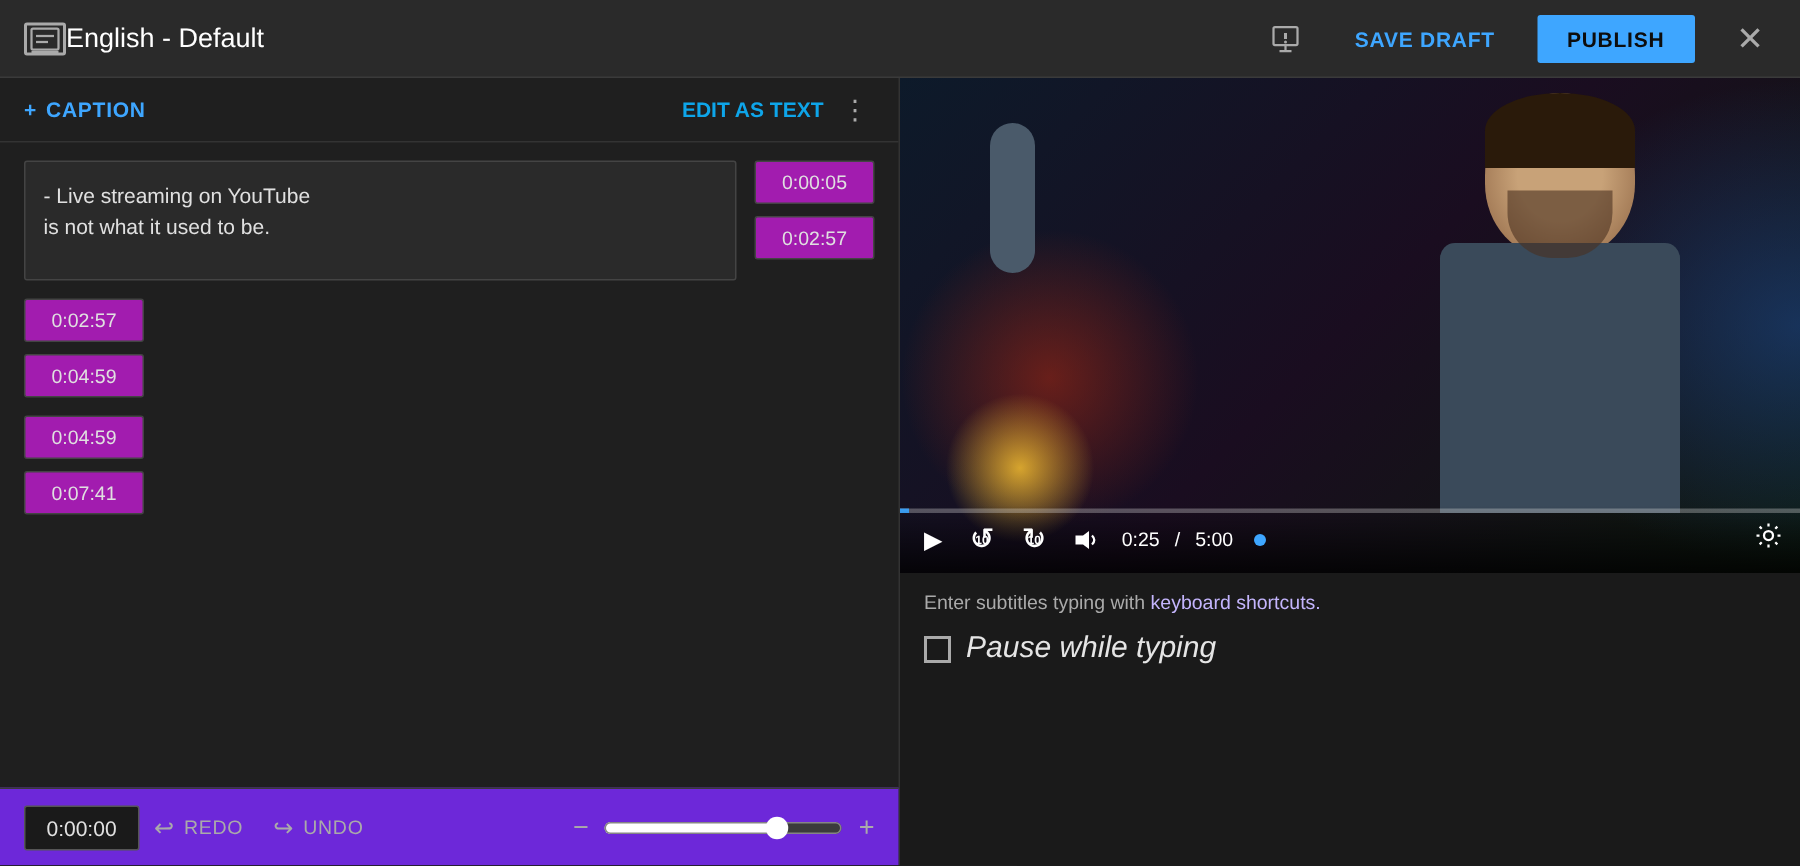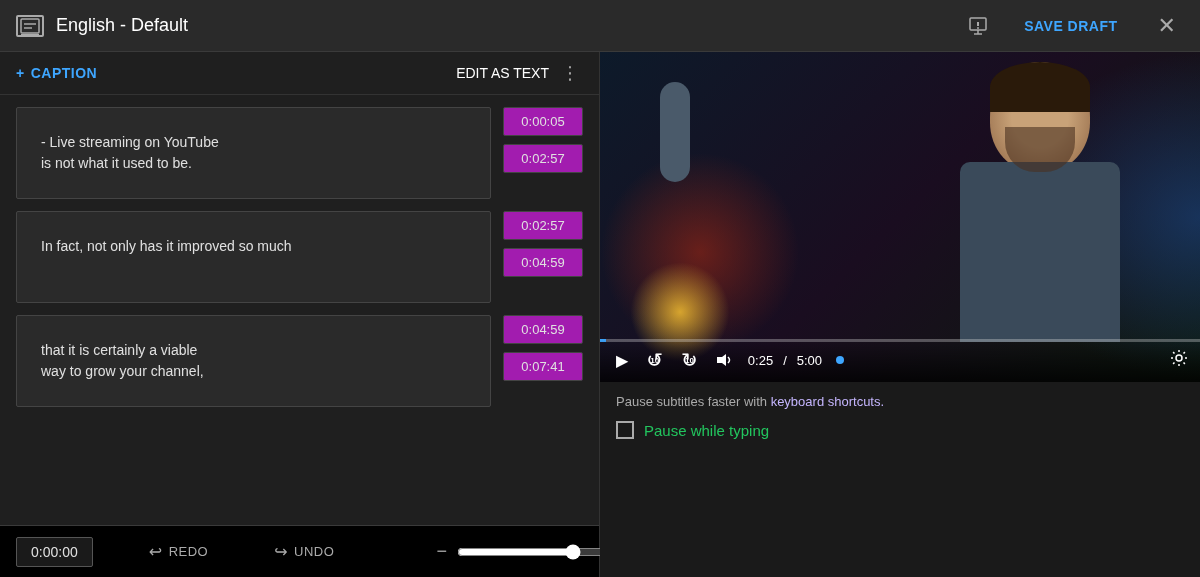--- a/index.html
+++ b/index.html
@@ -21,21 +21,20 @@
       align-items: center;
       background: #2a2a2a;
       border-bottom: 1px solid #3a3a3a;
       padding: 0 16px;
       height: 52px;
       flex-shrink: 0;
     }
     .header-left {
       display: flex;
       align-items: center;
-      gap: 12px;
       flex: 1;
     }
     .header-icon {
       width: 28px;
       height: 22px;
       border: 2px solid #aaa;
       border-radius: 2px;
       display: flex;
       align-items: center;
       justify-content: center;
@@ -137,23 +136,23 @@
       font-weight: 700;
       cursor: pointer;
       letter-spacing: 0.5px;
     }
     .caption-toolbar-spacer {
       flex: 1;
     }
     .btn-edit-as-text {
       background: transparent;
       border: none;
-      color: #ffffff;
-      font-size: 14px;
-      font-weight: 400;
+      color: #0ea5e9;
+      font-size: 14px;
+      font-weight: 700;
       cursor: pointer;
     }
     .btn-more {
       background: transparent;
       border: none;
       color: #aaa;
       font-size: 18px;
       cursor: pointer;
       padding: 0 4px;
     }
@@ -168,21 +167,21 @@
       display: flex;
       gap: 12px;
       margin-bottom: 12px;
       align-items: flex-start;
     }
     .caption-text-box {
       flex: 1;
       background: #2a2a2a;
       border: 1px solid #444;
       border-radius: 2px;
-      padding: 24px;
+      padding: 12px;
       min-height: 80px;
       color: #e0e0e0;
       font-size: 14px;
       line-height: 1.5;
       resize: none;
       font-family: Arial, sans-serif;
     }
     .caption-times {
       display: flex;
       flex-direction: column;
@@ -198,26 +197,25 @@
       font-size: 13px;
       min-width: 80px;
       text-align: center;
       cursor: pointer;
     }
 
     
     .bottom-bar {
       display: flex;
       align-items: center;
-      background: #000000;
+      background: #6d28d9;
       border-top: 1px solid #3a3a3a;
       padding: 0 16px;
       height: 52px;
       flex-shrink: 0;
-      gap: 46px;
     }
     .time-display {
       background: #1a1a1a;
       border: 1px solid #555;
       border-radius: 2px;
       padding: 6px 14px;
       color: #e0e0e0;
       font-size: 14px;
       font-weight: 500;
     }
@@ -367,22 +365,23 @@
     }
     .checkbox-box {
       width: 18px;
       height: 18px;
       border: 2px solid #aaa;
       background: transparent;
       display: inline-block;
       flex-shrink: 0;
     }
     .pause-label {
-      color: #22c55e;
-      font-size: 15px;
+      color: #e5e5e5;
+      font-size: 20px;
+      font-style: italic;
     }
 
     
     .captions-area::-webkit-scrollbar {
       width: 6px;
     }
     .captions-area::-webkit-scrollbar-track {
       background: #1a1a1a;
     }
     .captions-area::-webkit-scrollbar-thumb {
@@ -408,20 +407,21 @@
     <div class="alert-icon">
       <svg width="22" height="22" viewBox="0 0 22 22">
         <rect x="3" y="3" width="16" height="12" rx="1" fill="none" stroke="#aaa" stroke-width="1.5"></rect>
         <line x1="11" y1="15" x2="11" y2="19" stroke="#aaa" stroke-width="1.5"></line>
         <line x1="7" y1="19" x2="15" y2="19" stroke="#aaa" stroke-width="1.5"></line>
         <line x1="11" y1="7" x2="11" y2="11" stroke="#aaa" stroke-width="2"></line>
         <circle cx="11" cy="13" r="1" fill="#aaa"></circle>
       </svg>
     </div>
     <button class="btn-save-draft">SAVE DRAFT</button>
+    <button class="btn-publish">PUBLISH</button>
     <button class="btn-close">✕</button>
   </div>
 </div>
 
 <div class="main-content">
 
   <div class="left-panel">
 
     <div class="caption-toolbar">
       <button class="btn-add-caption">
@@ -438,30 +438,27 @@
       <div class="caption-row">
         <textarea class="caption-text-box" style="">- Live streaming on YouTube
 is not what it used to be.</textarea>
         <div class="caption-times">
           <div class="time-badge">0:00:05</div>
           <div class="time-badge">0:02:57</div>
         </div>
       </div>
 
       <div class="caption-row">
-        <textarea class="caption-text-box" style="">In fact, not only has it improved so much</textarea>
         <div class="caption-times">
           <div class="time-badge">0:02:57</div>
           <div class="time-badge">0:04:59</div>
         </div>
       </div>
 
       <div class="caption-row">
-        <textarea class="caption-text-box" style="">that it is certainly a viable
-way to grow your channel,</textarea>
         <div class="caption-times">
           <div class="time-badge">0:04:59</div>
           <div class="time-badge">0:07:41</div>
         </div>
       </div>
 
     </div>
 
     <div class="bottom-bar">
       <div class="time-display">0:00:00</div>
@@ -540,21 +537,21 @@
             <svg width="18" height="18" viewBox="0 0 18 18" fill="none">
               <circle cx="9" cy="9" r="3" stroke="#fff" stroke-width="1.5"></circle>
               <path d="M9 1v2M9 15v2M1 9h2M15 9h2M3.1 3.1l1.4 1.4M13.5 13.5l1.4 1.4M3.1 14.9l1.4-1.4M13.5 4.5l1.4-1.4" stroke="#fff" stroke-width="1.5"></path>
             </svg>
           </button>
         </div>
       </div>
     </div>
 
     <div class="subtitle-hint">
-      <span>Pause subtitles faster with </span>
+      <span>Enter subtitles typing with </span>
       <a href="#">keyboard shortcuts.</a>
     </div>
 
     <div class="pause-while-typing">
       <div class="checkbox-box"></div>
       <span class="pause-label">Pause while typing</span>
     </div>
 
   </div>
 

